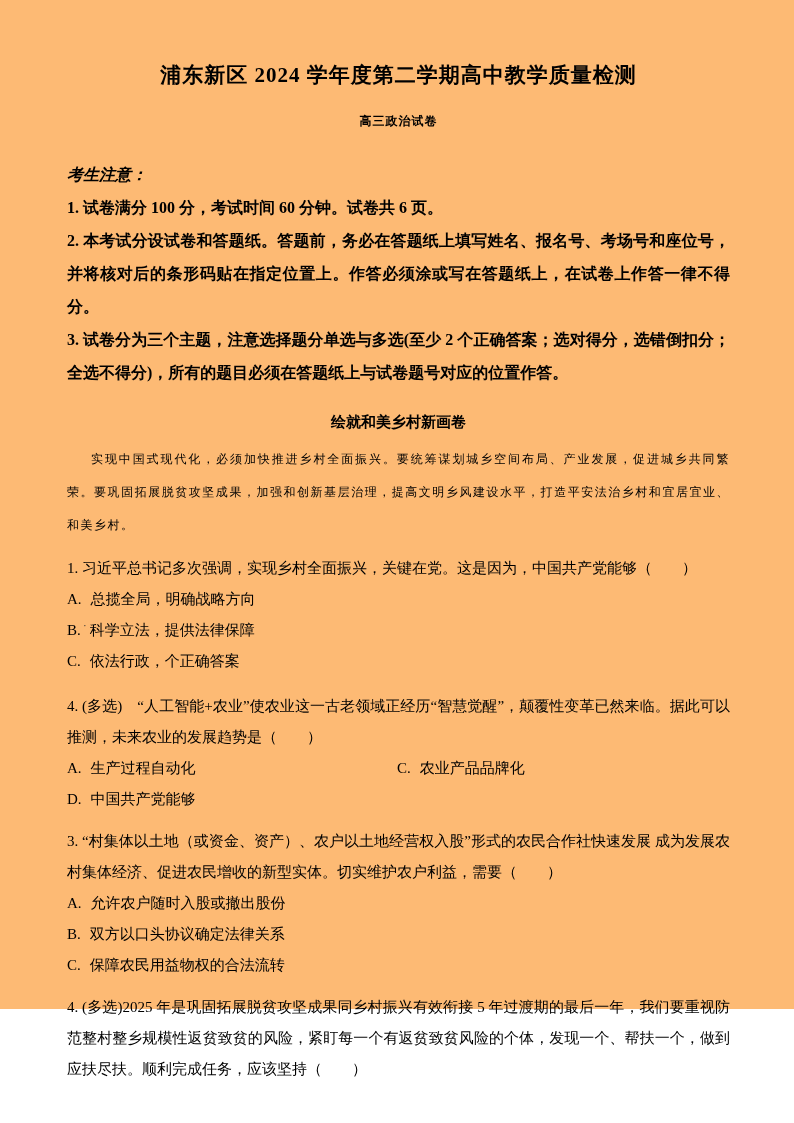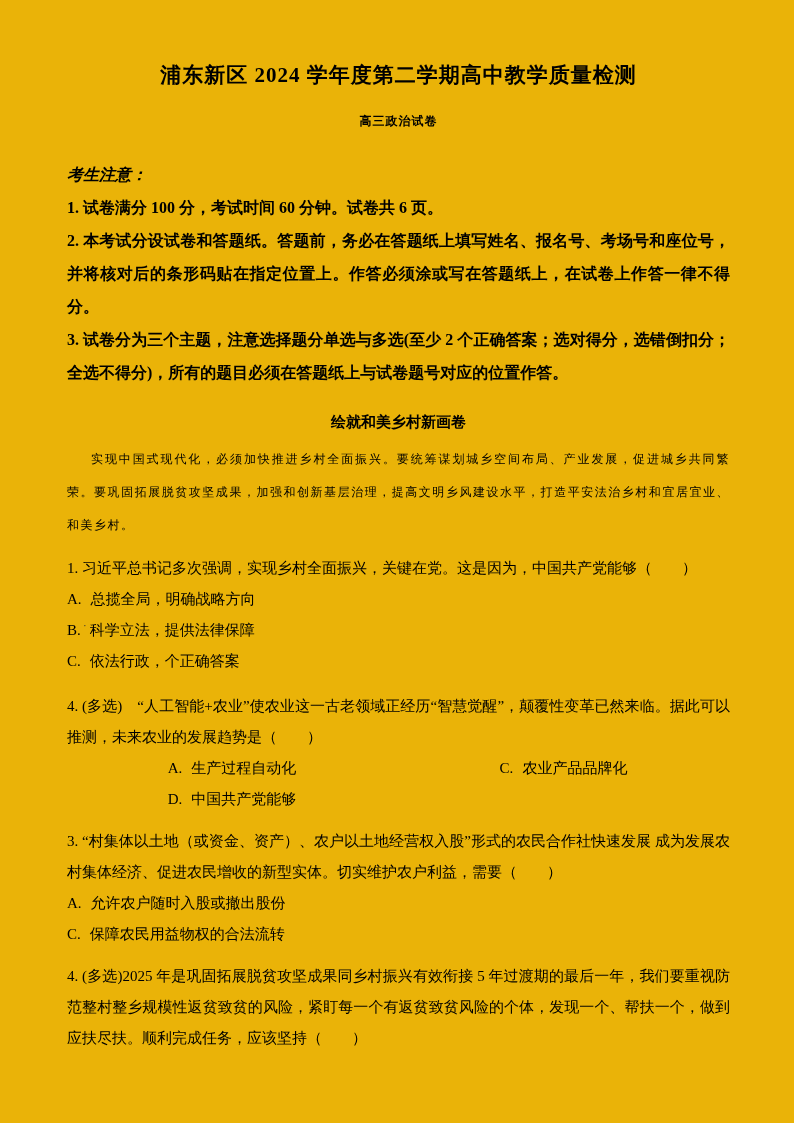--- a/index.html
+++ b/index.html
@@ -7,23 +7,23 @@
   body {
     width: 794px;
     height: 1123px;
     font-family: "Liberation Serif", "DejaVu Serif", serif;
     color: #000;
     overflow: hidden;
   }
   .page {
     position: relative;
     width: 794px;
-    height: 1123px;
+    height: 1009px;
     padding: 62px 64px 0 67px;
-    background: #eab308;
+    background: #fdba74;
   }
   .doc-title {
     font-size: 21px;
     font-weight: bold;
     text-align: center;
     line-height: 26px;
     letter-spacing: 1px;
   }
   .doc-subtitle {
     font-size: 12px;
@@ -69,21 +69,20 @@
   .question .stem {
     line-height: 31px;
     text-align: justify;
   }
   .options-list .option-row {
     line-height: 31px;
   }
   .options-grid {
     display: grid;
     grid-template-columns: 330px 1fr;
-    text-align: center;
   }
   .options-grid .option-row {
     line-height: 31px;
   }
   .option-label {
     display: inline-block;
     margin-right: 9px;
   }
   .stray-mark {
     position: absolute;
@@ -145,20 +144,23 @@
     </div>
   </div>
 
   <div class="question">
     <div class="stem">3. “村集体以土地（或资金、资产）、农户以土地经营权入股”形式的农民合作社快速发展 成为发展农村集体经济、促进农民增收的新型实体。切实维护农户利益，需要（　　）</div>
     <div class="options-list">
       <div class="option-row">
         <span class="option-label">A.</span><span>允许农户随时入股或撤出股份</span>
       </div>
       <div class="option-row">
+        <span class="option-label">B.</span><span>双方以口头协议确定法律关系</span>
+      </div>
+      <div class="option-row">
         <span class="option-label">C.</span><span>保障农民用益物权的合法流转</span>
       </div>
     </div>
   </div>
 
   <div class="question">
     <div class="stem">4. (多选)2025 年是巩固拓展脱贫攻坚成果同乡村振兴有效衔接 5 年过渡期的最后一年，我们要重视防范整村整乡规模性返贫致贫的风险，紧盯每一个有返贫致贫风险的个体，发现一个、帮扶一个，做到应扶尽扶。顺利完成任务，应该坚持（　　）</div>
   </div>
 
 </div>

